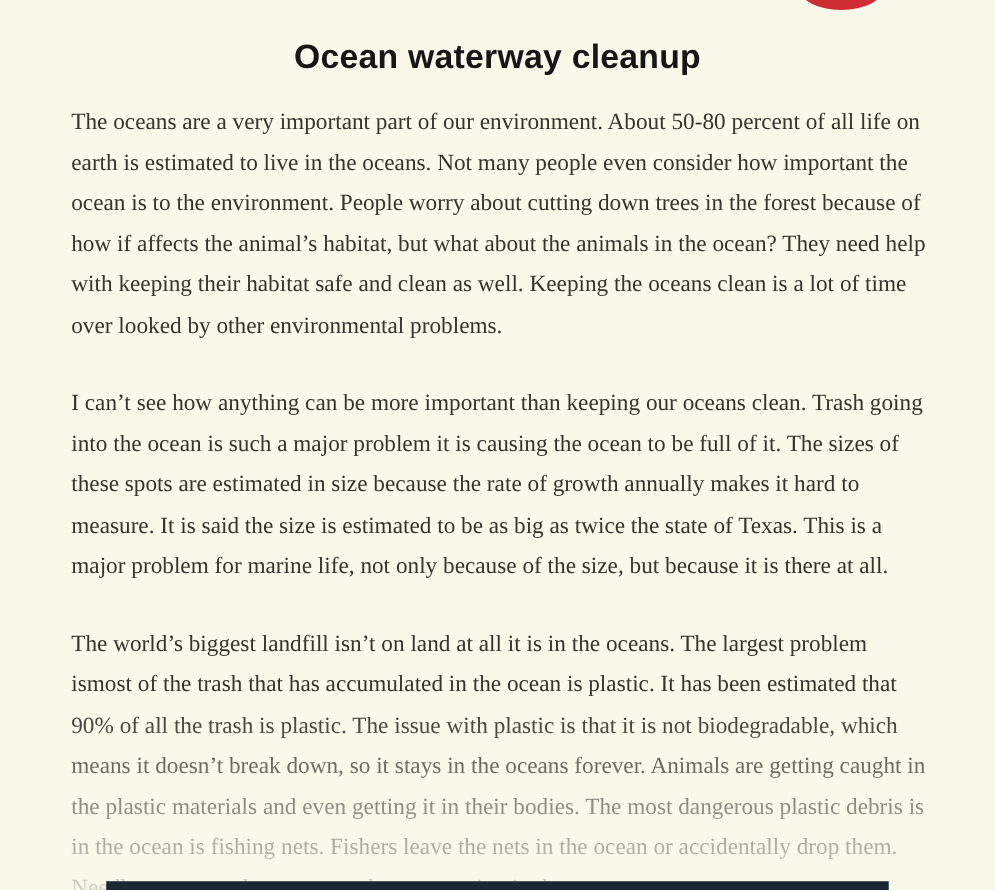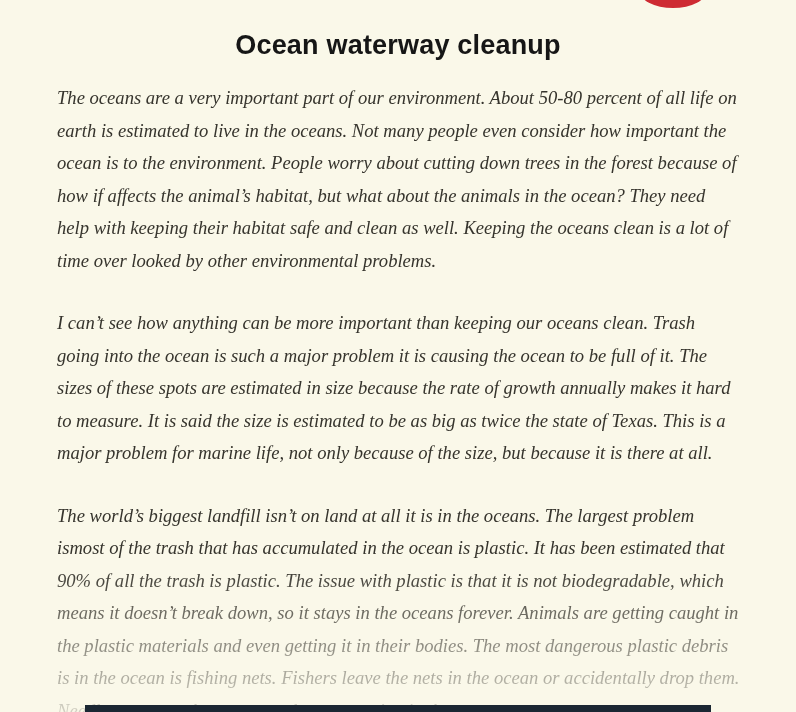--- a/index.html
+++ b/index.html
@@ -44,21 +44,20 @@
     top: 82px;
     left: 57px;
     width: 684px;
     color: #36342d;
   }
   .article p {
     margin: 0 0 30px 0;
     font-size: 18.6px;
     line-height: 32.5px;
     text-align: left;
-    font-style: italic;
   }
   .fade-overlay {
     position: absolute;
     left: 0;
     bottom: 0;
     width: 796px;
     height: 150px;
     background: linear-gradient(to bottom,
       rgba(250, 248, 233, 0) 0%,
       rgba(250, 248, 233, 0.45) 55%,

